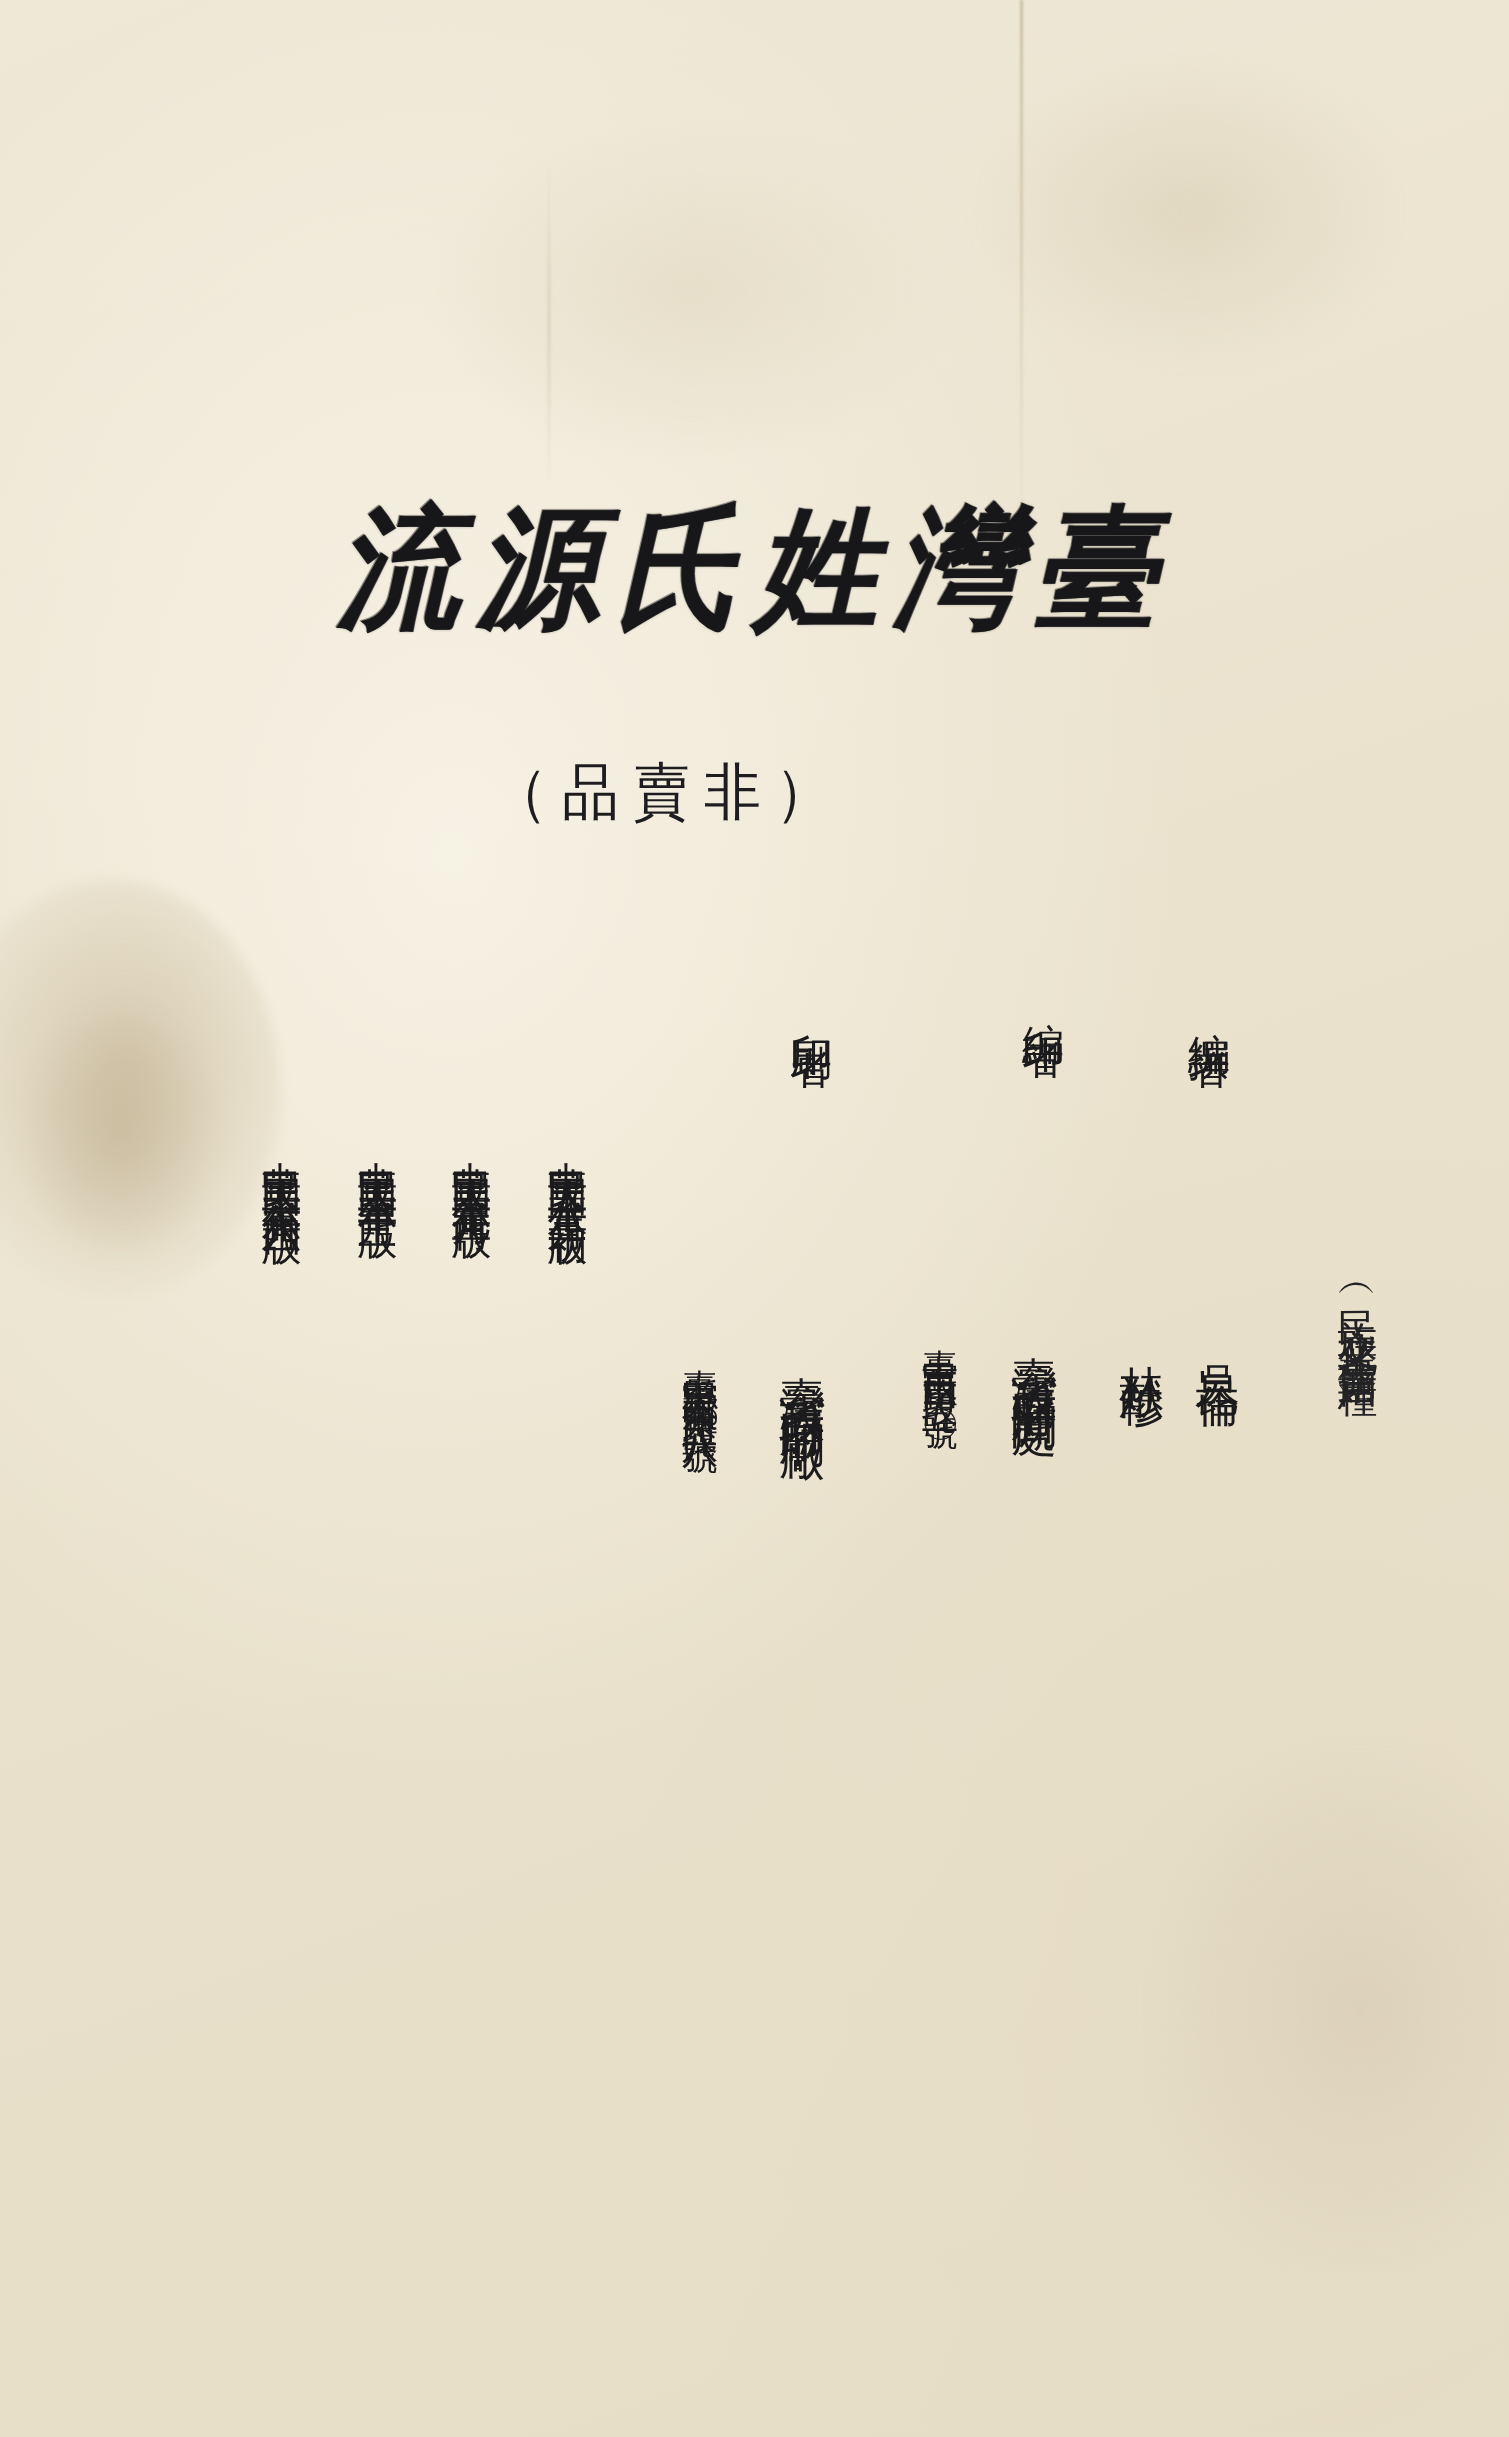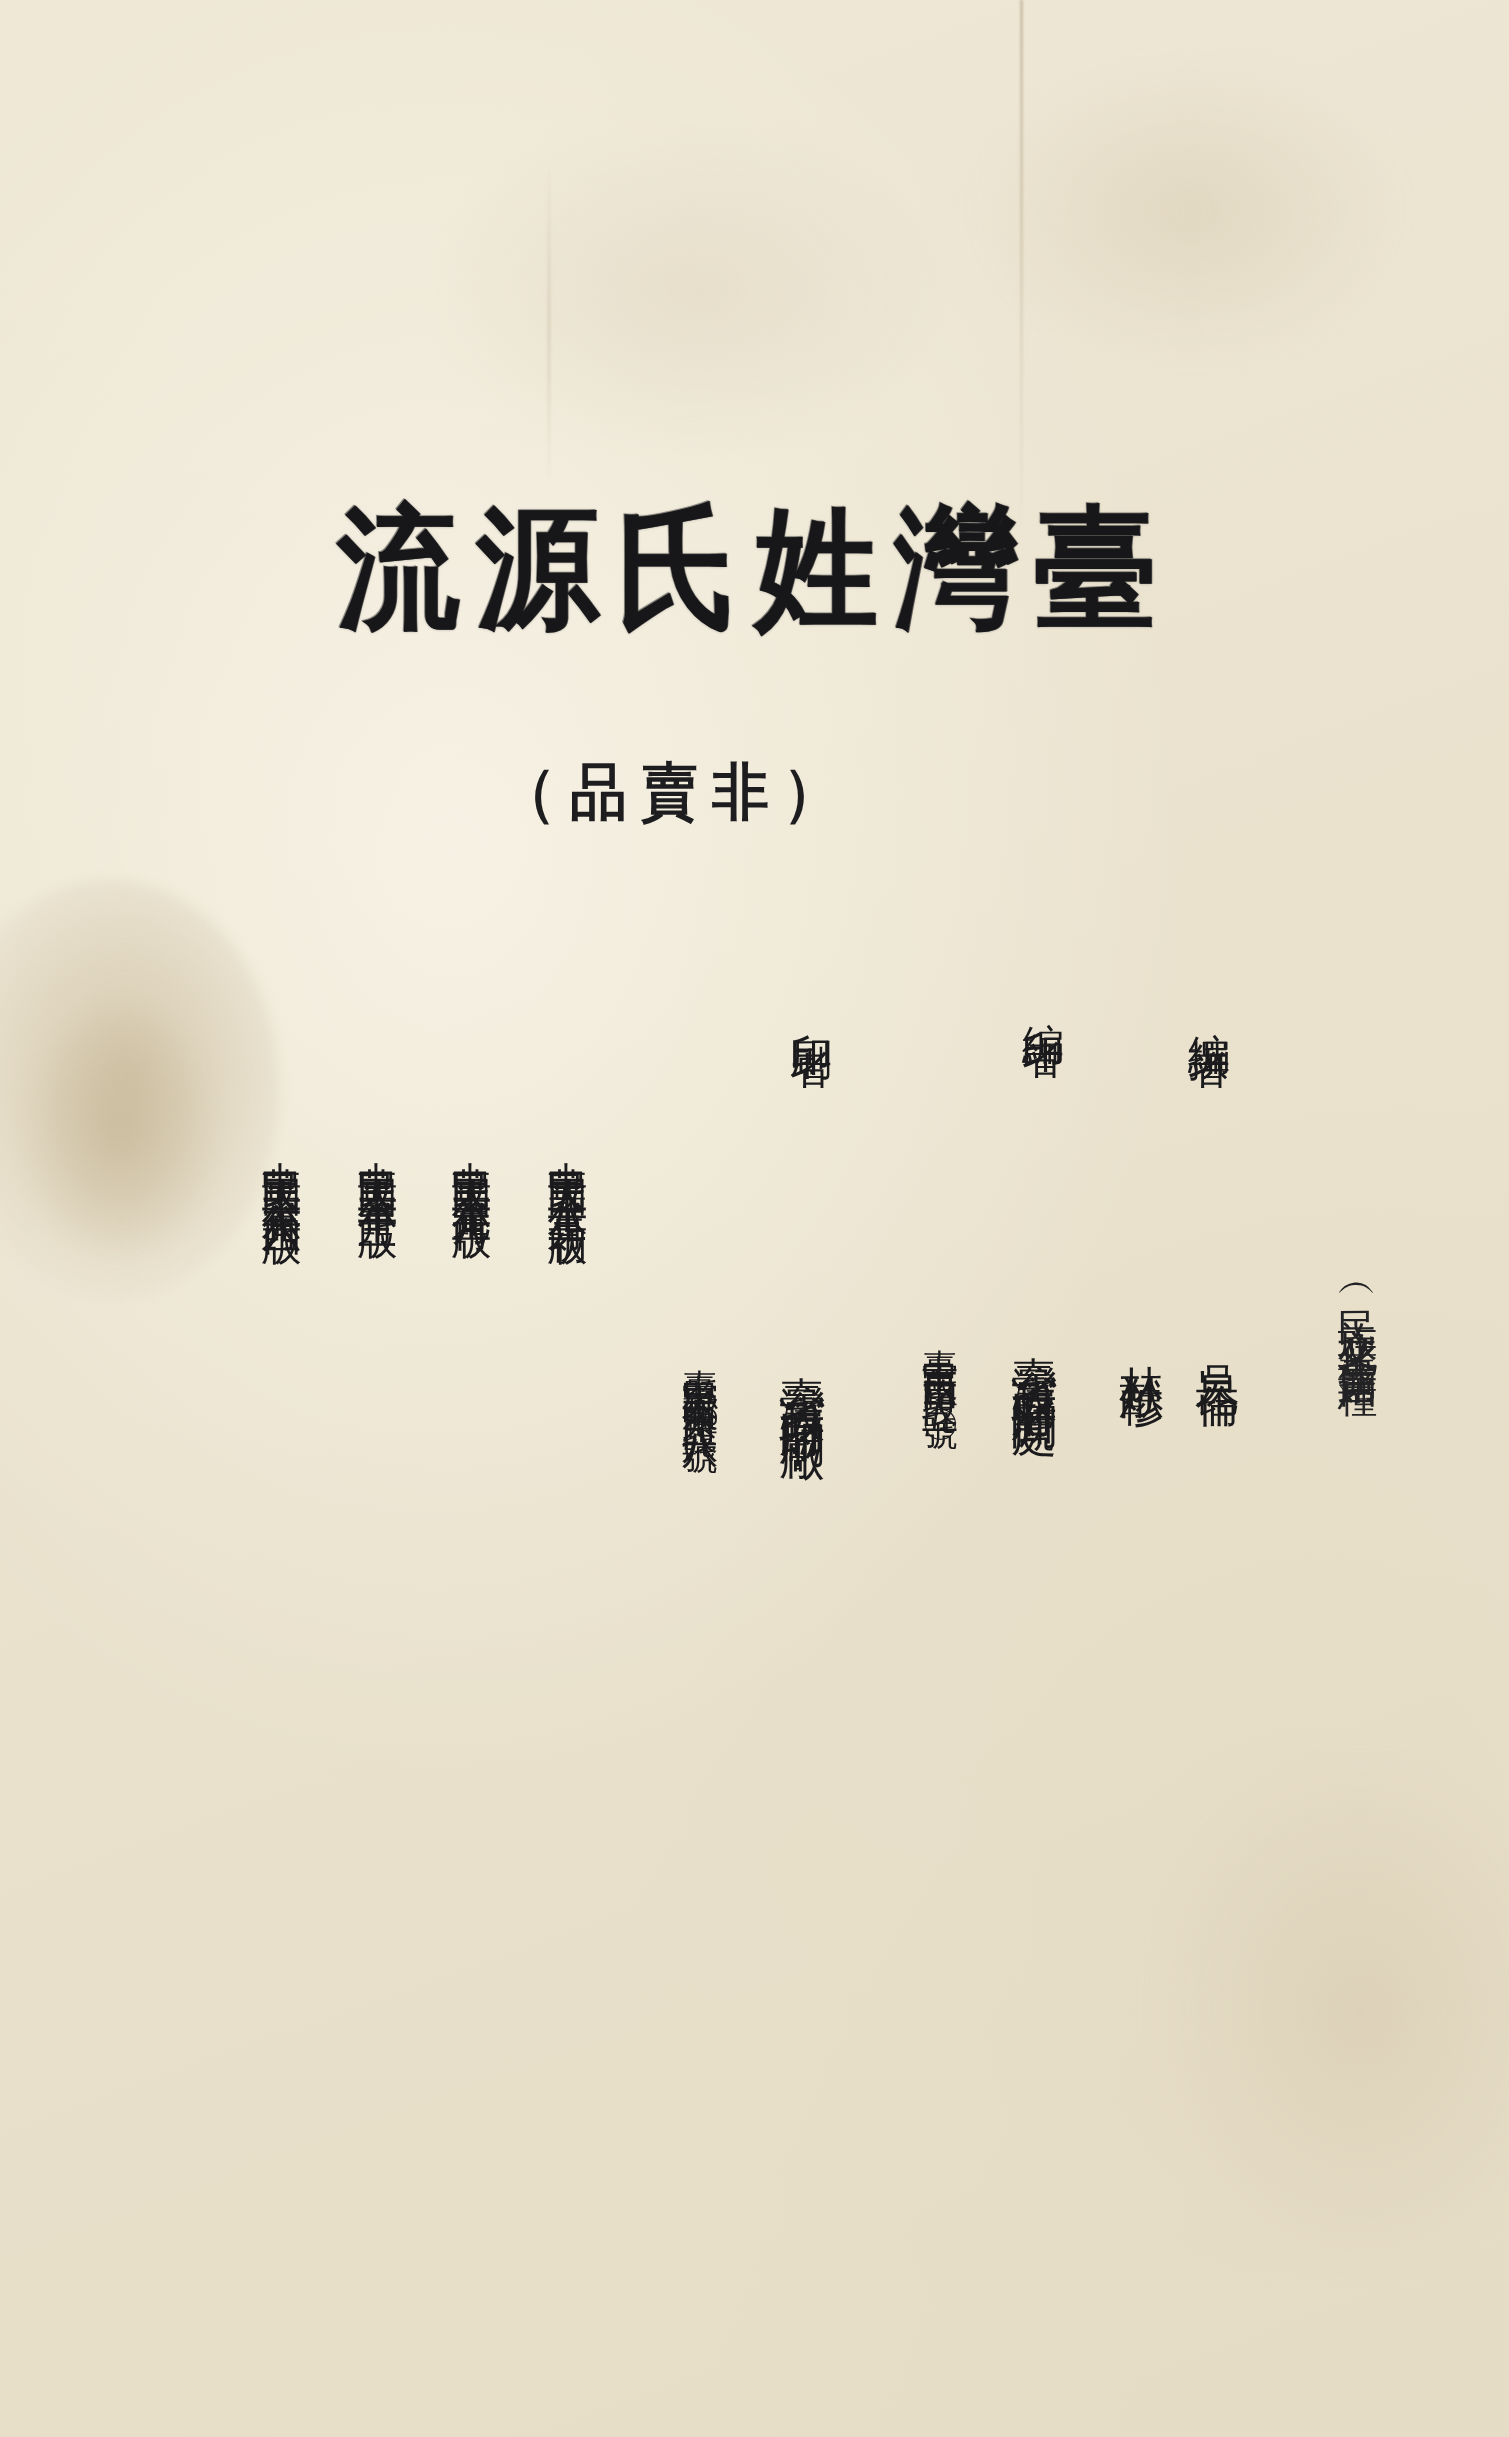--- a/index.html
+++ b/index.html
@@ -69,20 +69,21 @@
     pointer-events: none;
   }
 
   
   #title {
     position: absolute;
     top: 490px;
     left: 0;
     width: 1509px;
     text-align: center;
+    font-style: italic;
   }
   #title .t-inner {
     display: inline-block;
     direction: rtl;
     unicode-bidi: bidi-override;
     font-family: "DejaVu Serif", serif;
     font-weight: 700;
     font-size: 118px;
     letter-spacing: 16px;
     color: #17171a;
@@ -91,24 +92,23 @@
       -0.8px -0.4px 0 rgba(20,20,22,0.45),
        0 0 2.5px rgba(25,25,28,0.35);
     transform: scale(1.04, 1.12);
     white-space: nowrap;
   }
 
   
   #subtitle {
     position: absolute;
     top: 755px;
-    left: 8px;
+    left: 0;
     width: 1337px;
     text-align: center;
-    font-weight: bold;
   }
   #subtitle .s-inner {
     display: inline-block;
     direction: rtl;
     unicode-bidi: bidi-override;
     font-size: 57px;
     letter-spacing: 14px;
     color: #1d1d20;
     font-family: "DejaVu Serif", serif;
     transform: scale(1.0, 1.08);

